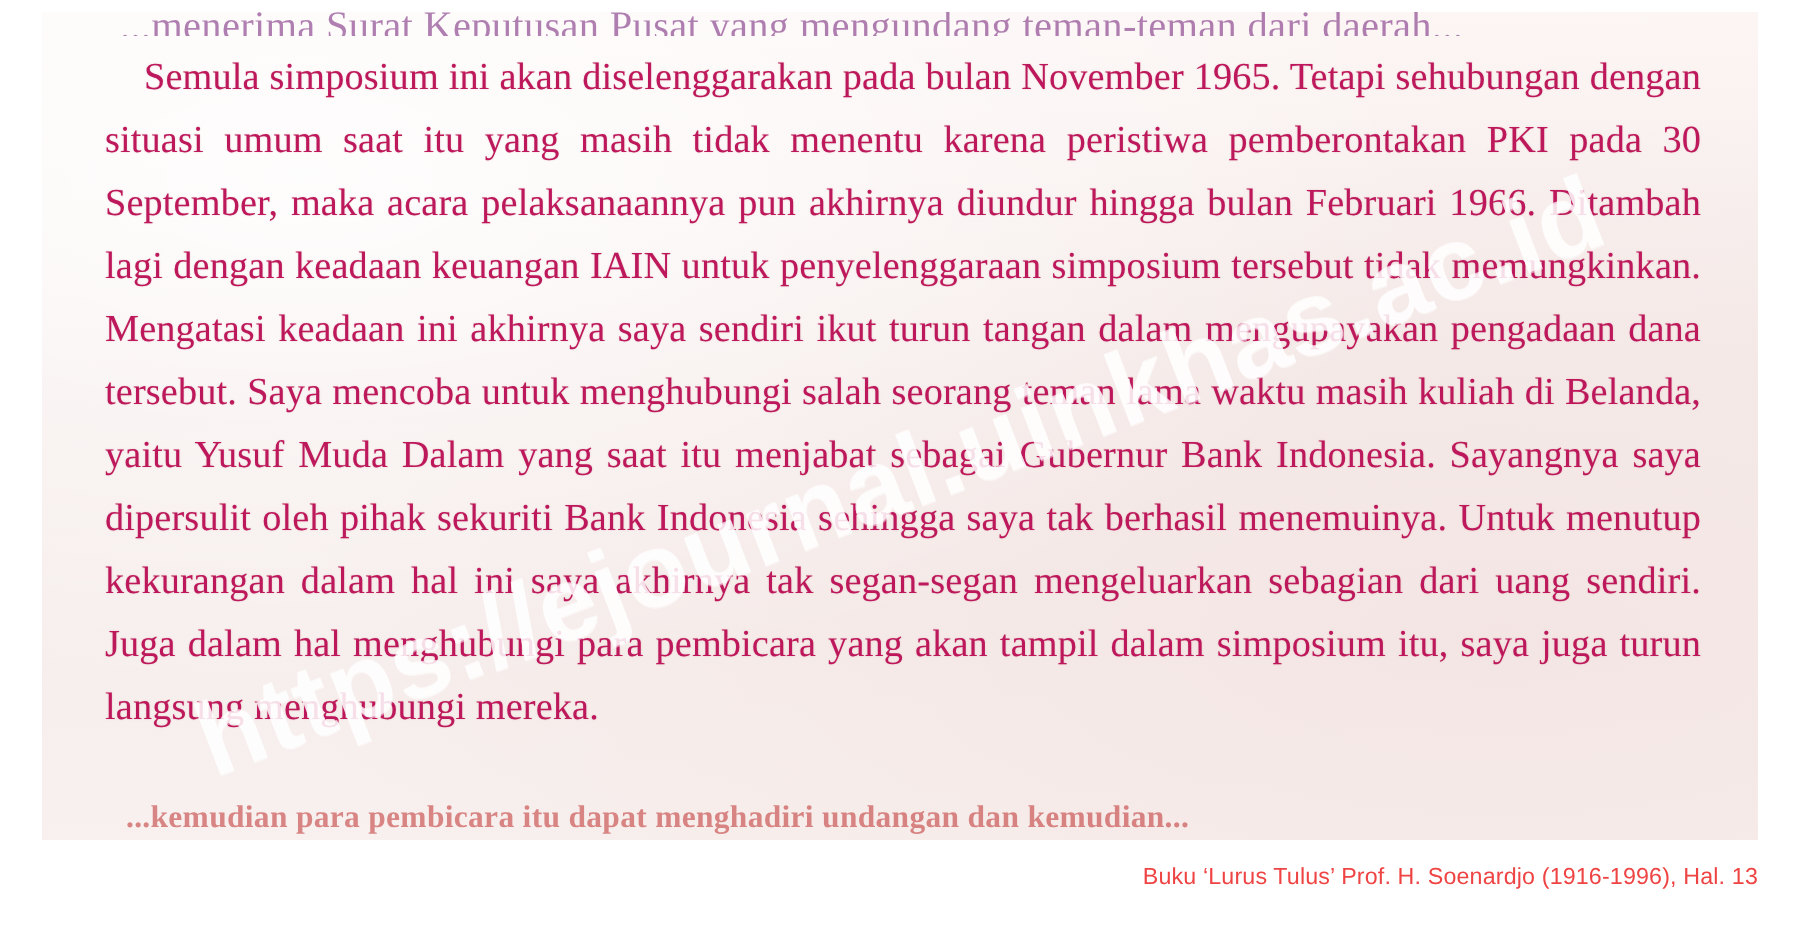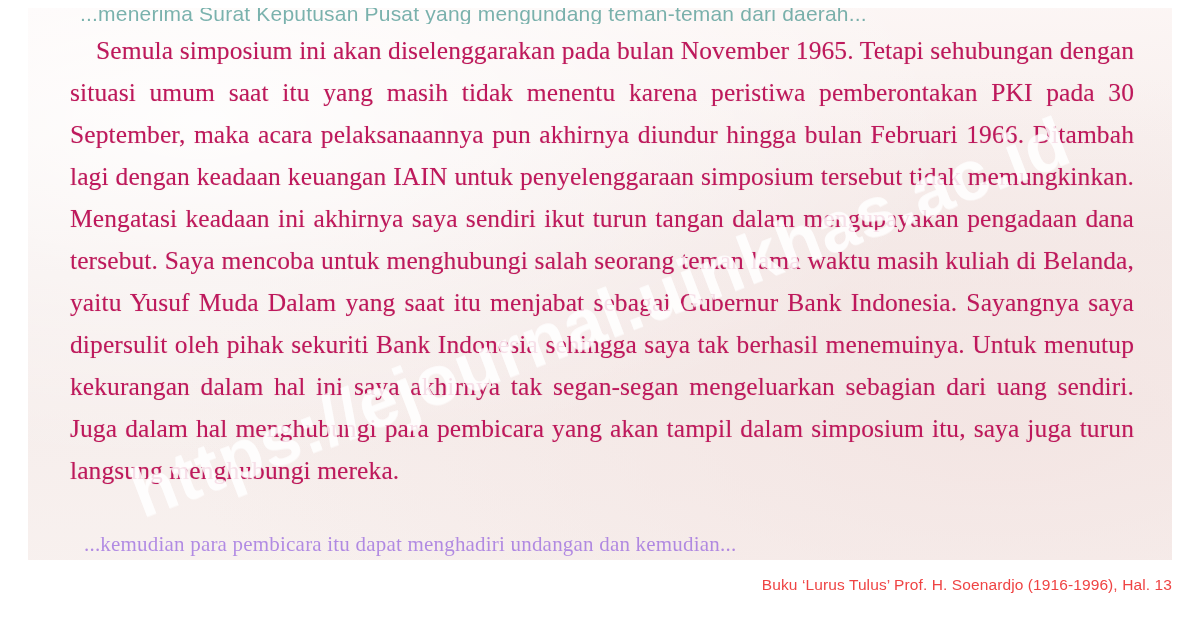--- a/index.html
+++ b/index.html
@@ -41,41 +41,42 @@
     pointer-events: none;
   }
   
   .ghost-top {
     position: absolute;
     left: 52px;
     top: -6px;
     width: 1020px;
     height: 22px;
     overflow: hidden;
-    color: #0f766e;
+    color: #701a75;
     opacity: 0.55;
-    font-family: Liberation Sans, sans-serif;
-    font-size: 21px;
+    font-family: Liberation Serif, serif;
+    font-size: 27px;
     letter-spacing: 0.2px;
     white-space: nowrap;
   }
   
   .ghost-bottom {
     position: absolute;
     left: 56px;
     top: 524px;
     width: 1030px;
     height: 26px;
     overflow: hidden;
-    color: #6d28d9;
+    color: #b91c1c;
     opacity: 0.5;
     font-family: "Liberation Serif", serif;
     font-size: 21px;
     letter-spacing: 0.2px;
     white-space: nowrap;
+    font-weight: bold;
   }
   .body-text {
     position: absolute;
     left: 42px;
     top: 22px;
     width: 1064px;
     font-family: "Liberation Serif", serif;
     font-size: 25.5px;
     line-height: 42px;
     color: #be185d;

